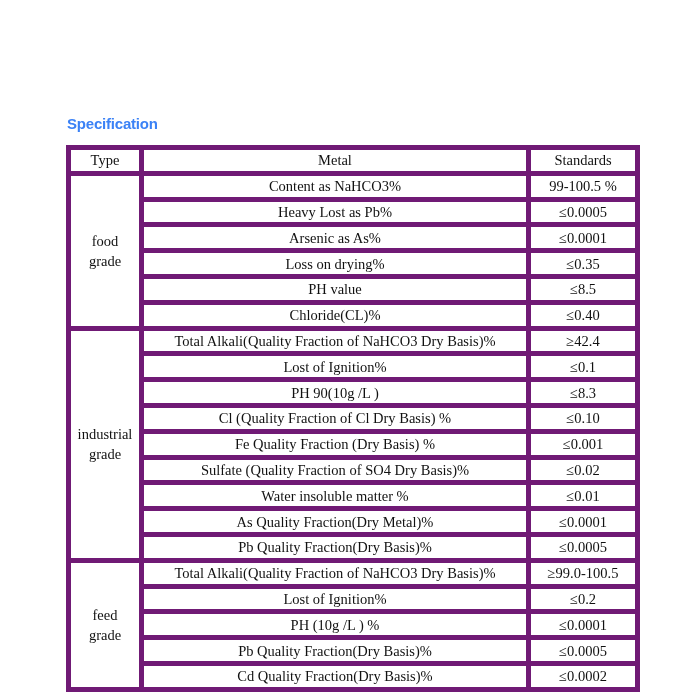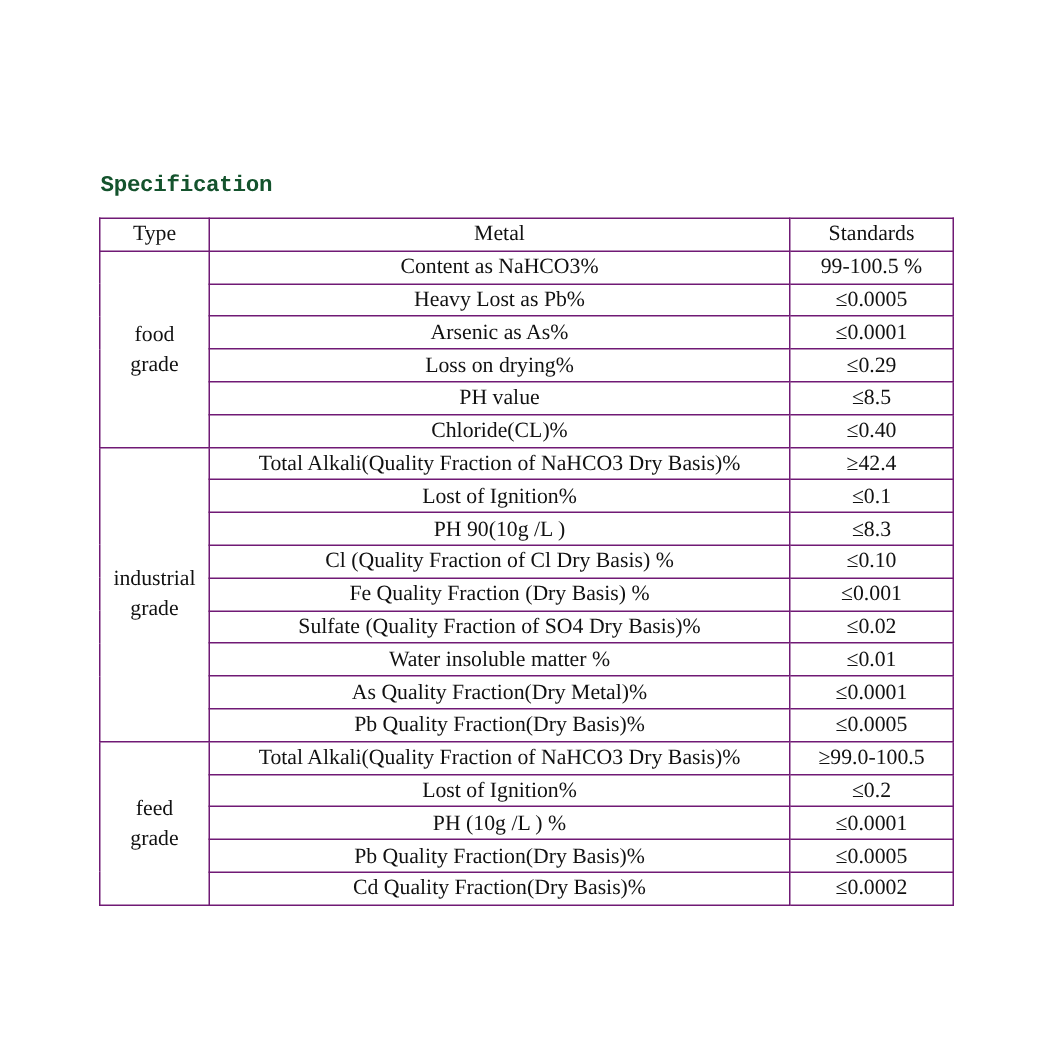--- a/index.html
+++ b/index.html
@@ -10,39 +10,39 @@
     body {
       width: 700px;
       height: 700px;
       position: relative;
       overflow: hidden;
     }
     .doc-title {
       position: absolute;
       left: 67px;
       top: 115px;
-      font-family: Liberation Mono, monospace;
+      font-family: Liberation Sans, sans-serif;
       font-weight: bold;
       font-size: 15px;
-      color: #14532d;
+      color: #3b82f6;
       letter-spacing: -0.2px;
     }
     table.spec {
       position: absolute;
       left: 66px;
       top: 145px;
       border-collapse: collapse;
       font-family: "Liberation Serif", serif;
       font-size: 14.5px;
       color: #111111;
       table-layout: fixed;
       width: 569px;
     }
     table.spec td, table.spec th {
-      border: 1px solid #701a75;
+      border: 5px solid #701a75;
       height: 20.8px;
       padding: 0 2px;
       text-align: center;
       vertical-align: middle;
       font-weight: normal;
       white-space: nowrap;
       line-height: 20px;
     }
     col.c-type { width: 73px; }
     col.c-items { width: 387px; }
@@ -88,21 +88,21 @@
     <tr>
       <td>Heavy Lost as Pb%</td>
       <td>≤0.0005</td>
     </tr>
     <tr>
       <td>Arsenic as As%</td>
       <td>≤0.0001</td>
     </tr>
     <tr>
       <td>Loss on drying%</td>
-      <td>≤0.29</td>
+      <td>≤0.35</td>
     </tr>
     <tr>
       <td>PH value</td>
       <td>≤8.5</td>
     </tr>
     <tr>
       <td>Chloride(CL)%</td>
       <td>≤0.40</td>
     </tr>
 

